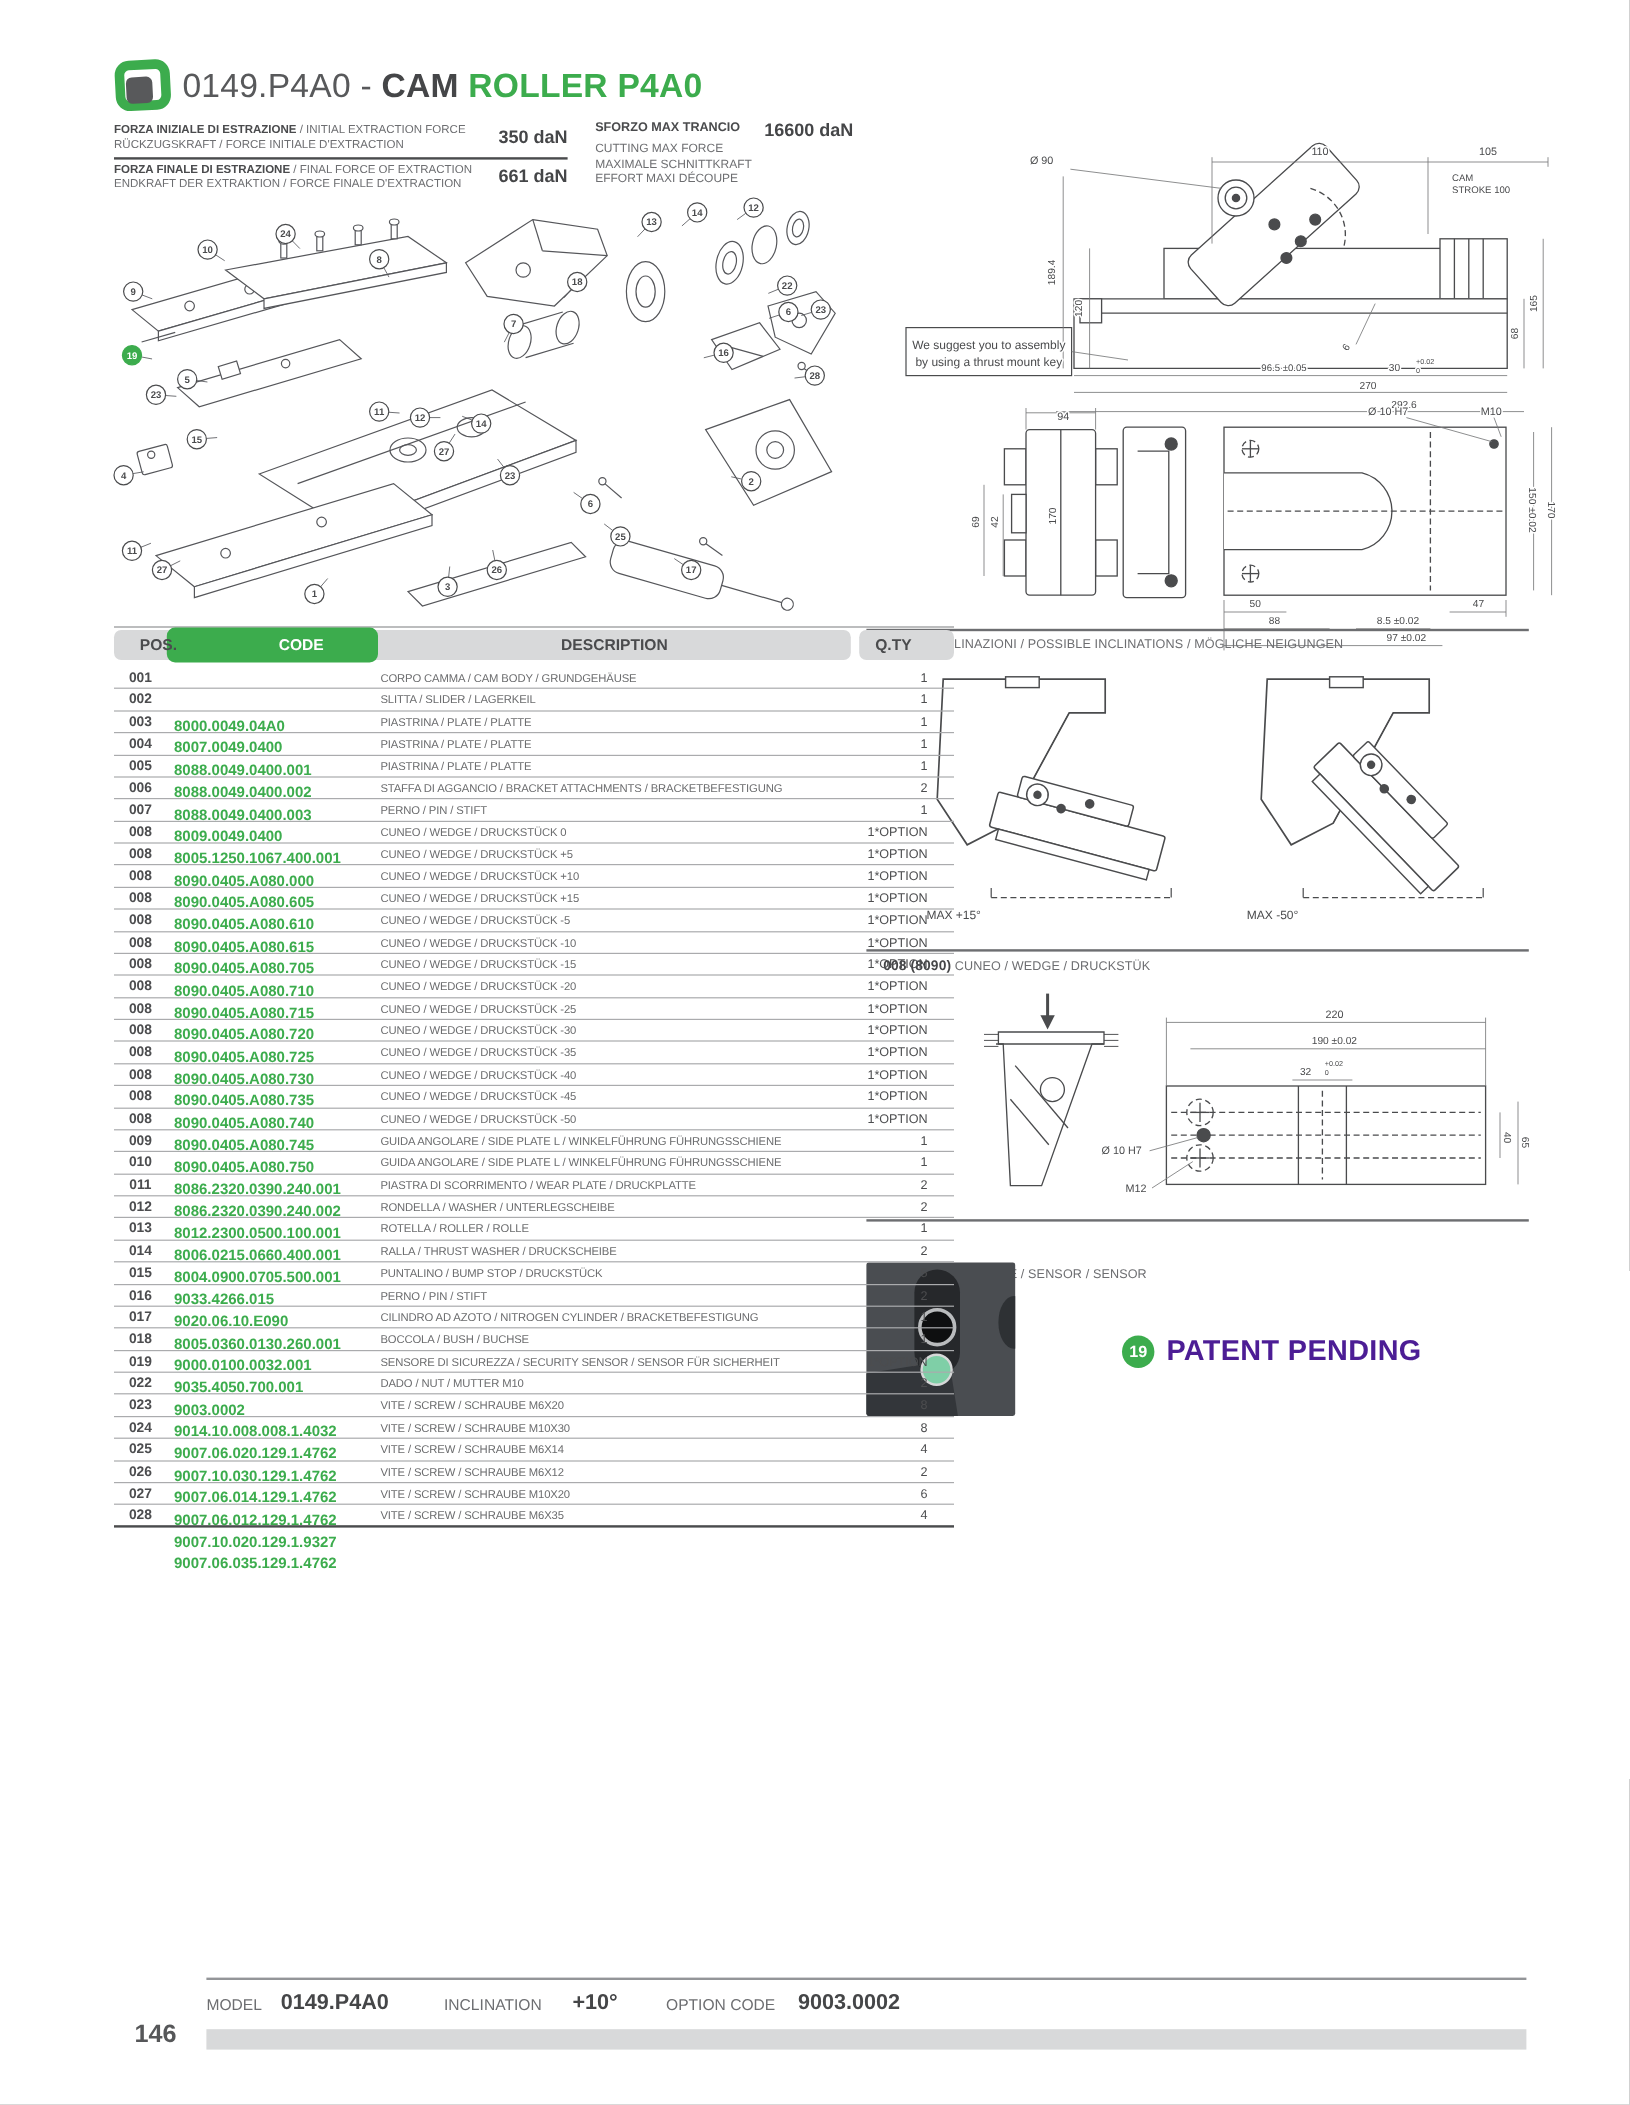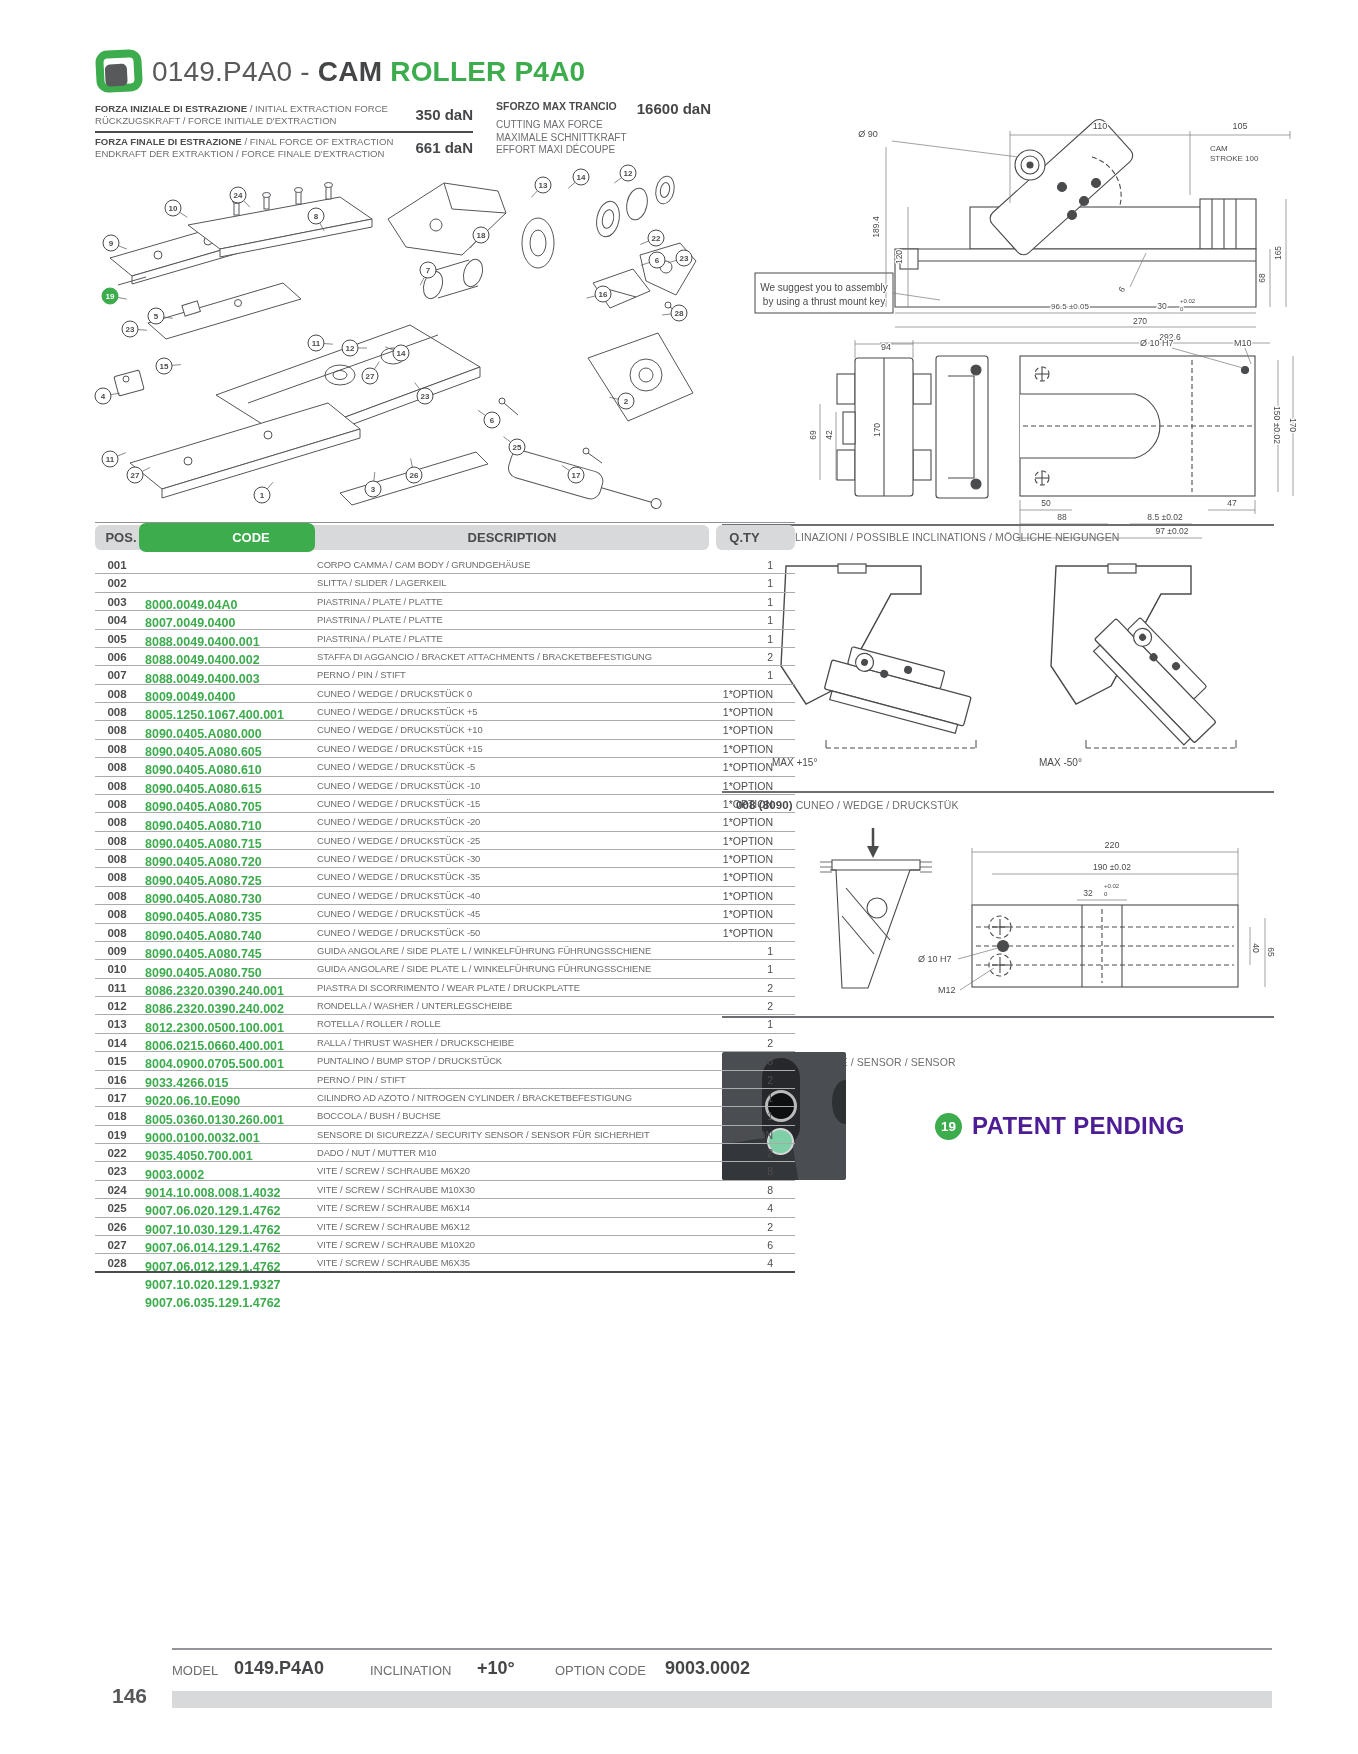--- a/index.html
+++ b/index.html
@@ -34,21 +34,21 @@
   .dimline line, .dimline path { stroke:#77787a; stroke-width:0.7; fill:none; }
   .partline { fill:#ffffff; stroke:#55565a; stroke-width:1; }
 
   
   .ptable { position:absolute; left:95px; top:522px; width:700px; }
   .thead { position:relative; height:28px; border-top:1px solid #919294; }
   .th-gray1 { position:absolute; left:0; top:2px; width:614px; height:25px; background:#d8d9da; border-radius:6px; }
   .th-gray2 { position:absolute; left:621px; top:2px; width:79px; height:25px; background:#d8d9da; border-radius:6px; }
   .th-green { position:absolute; left:44px; top:0px; width:176px; height:29px; background:#3CAC4D; border-radius:7px; }
   .th-label { position:absolute; top:2px; height:25px; line-height:25px; font-size:13px; font-weight:bold; color:#4a4b4d; text-align:center; }
-  .th-pos  { left:4px; width:44px; }
+  .th-pos  { left:15px; width:44px; }
   .th-code { left:44px; width:176px; color:#ffffff; top:0; height:17px; line-height:29px;margin-left:24px; }
   .th-desc { left:220px; width:394px; }
   .th-qty  { left:621px; width:57px; }
   .tbody { position:relative; margin-top:6px; }
   .trow { position:relative; height:18.38px; border-bottom:1px solid #aaabad; }
   .trow:last-child { border-bottom:2px solid #4a4b4d; }
   .c-pos  { position:absolute; left:0; width:44px; text-align:center; font-size:11.5px; font-weight:bold; color:#4c4d4f; line-height:18px; }
   .c-code { position:absolute; left:50px; width:168px; font-size:12.5px; font-weight:bold; color:#3CAC4D; line-height:18px; white-space:nowrap;margin-top:40px; }
   .c-desc { position:absolute; left:222px; width:380px; font-size:9.4px; color:#6b6c6e; line-height:18.5px; white-space:nowrap; letter-spacing:-0.1px; }
   .c-qty  { position:absolute; left:600px; width:80px; text-align:right; padding-right:2px; font-size:10.5px; color:#4c4d4f; line-height:18px; }

